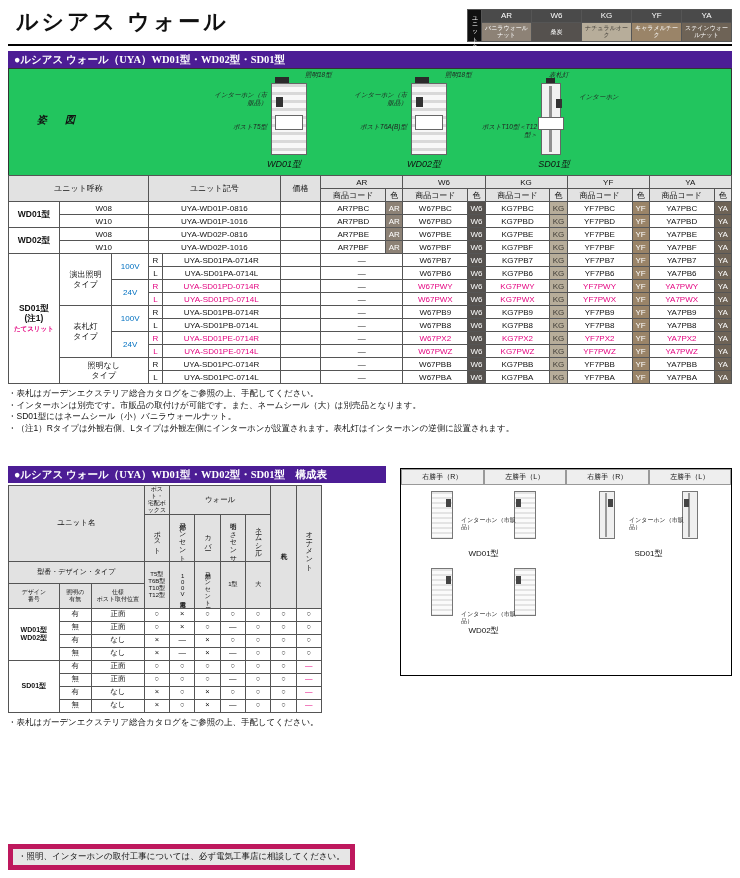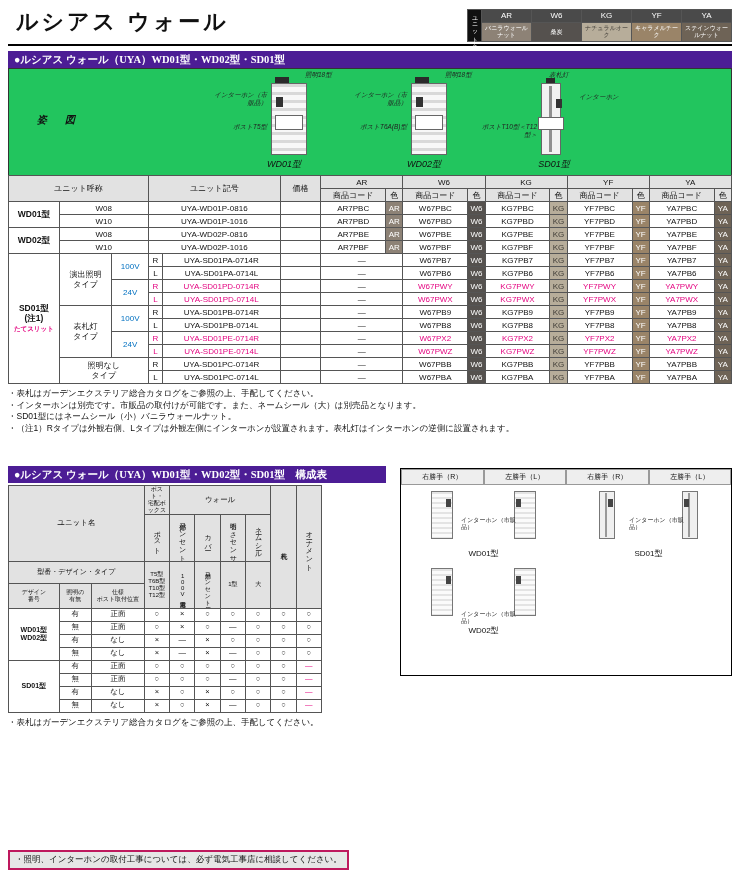--- a/index.html
+++ b/index.html
@@ -79,21 +79,21 @@
   .mini{position:relative;width:20px;height:46px;margin:6px auto 2px;border:1px solid #777;
         background:repeating-linear-gradient(180deg,#e4e4e4 0 2px,#fbfbfb 2px 5px);}
   .mini.sd{width:14px;background:#f0f0f0;}
   .mini.sd::before{content:"";position:absolute;left:5px;top:1px;bottom:1px;width:2px;background:#999;}
   .mic{position:absolute;top:7px;width:5px;height:8px;background:#444;}
   .mini.r .mic{right:1px;}
   .mini.l .mic{left:1px;}
   .rl-cap{grid-column:span 2;text-align:center;font-size:8px;padding:1px 0 3px 0;}
   .rl-co{position:absolute;font-size:6px;color:#222;width:62px;line-height:1.2;}
 
-  .note-final{position:absolute;left:8px;bottom:8px;background:#e6e6e6;border:2px solid #be185d;
+  .note-final{position:absolute;left:8px;bottom:8px;background:#e6e6e6;border:5px solid #be185d;
               padding:2px 5px;font-size:8.5px;}
 </style>
 </head>
 <body>
 
 <div class="page">
 
   <div class="hdr">
     <div class="title">ルシアス ウォール</div>
     <div class="swatches">

